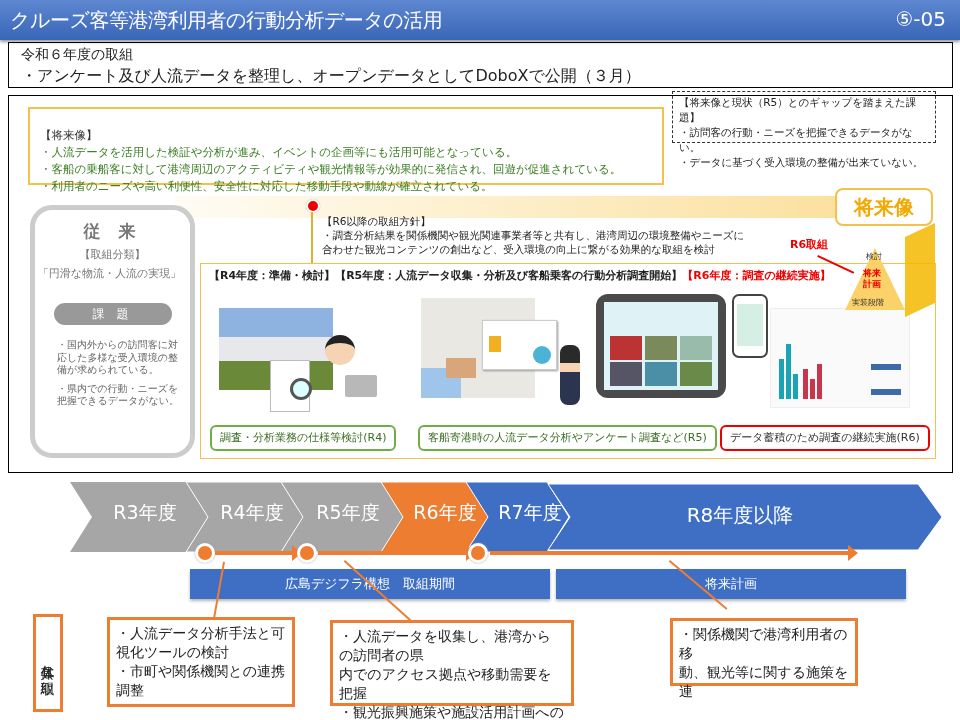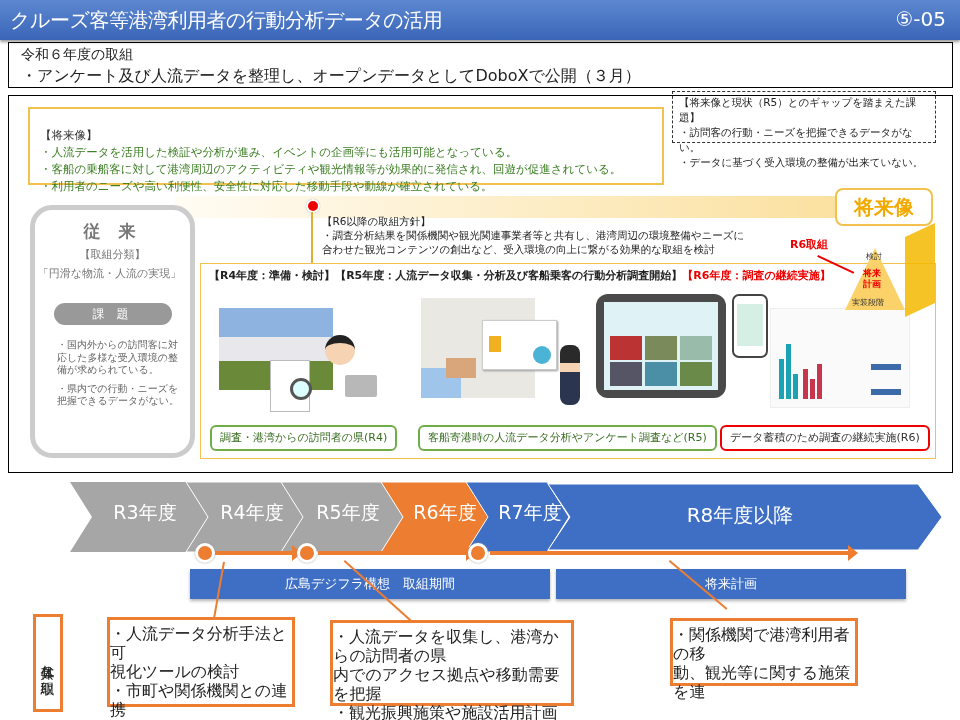--- a/index.html
+++ b/index.html
@@ -32,21 +32,21 @@
 .old .b2{margin-top:6px}
 .inner{left:200px;top:263px;width:736px;height:196px;border:1px solid #f2c14e}
 .inner .hdr{left:8px;top:4px;font-size:11px;font-weight:bold;white-space:nowrap}
 .inner .hdr .red{color:#e00}
 .bub{height:26px;border:2px solid #70ad47;border-radius:6px;font-size:11px;color:#3a6d22;line-height:22px;padding:0 8px;background:#fff}
 .bub.red{border-color:#e00;color:#333}
 .chev{height:60px;color:#fff;font-size:19px;text-align:center;line-height:60px}
 .hline{height:4px;background:#ed7d31}
 .circ{width:20px;height:20px;border-radius:50%;background:#ed7d31;border:3px solid #fff;box-shadow:0 0 2px #999}
 .period{height:30px;background:#3e6fc5;color:#fff;font-size:13px;text-align:center;line-height:30px;box-shadow:0 2px 3px rgba(0,0,0,.3)}
-.obox{border:3px solid #ed7d31;font-size:16px;line-height:19px;padding:4px 0;background:#fff;color:#222}
+.obox{border:3px solid #ed7d31;font-size:14px;line-height:19px;padding:4px 6px;background:#fff;color:#222}
 .conn{background:#ed7d31;height:1.5px;transform-origin:0 0}
 </style>
 </head>
 <body>
 
 <div class="abs titlebar">
   <div class="abs t">クルーズ客等港湾利用者の行動分析データの活用</div>
   <div class="abs n">⑤-05</div>
 </div>
 
@@ -129,21 +129,21 @@
   <div class="abs" style="left:8px;top:50px;width:5px;height:40px;background:#1aa3b5"></div>
   <div class="abs" style="left:15px;top:35px;width:5px;height:55px;background:#1aa3b5"></div>
   <div class="abs" style="left:22px;top:65px;width:5px;height:25px;background:#1aa3b5"></div>
   <div class="abs" style="left:32px;top:60px;width:5px;height:30px;background:#c8364e"></div>
   <div class="abs" style="left:39px;top:70px;width:5px;height:20px;background:#c8364e"></div>
   <div class="abs" style="left:46px;top:55px;width:5px;height:35px;background:#c8364e"></div>
   <div class="abs" style="left:100px;top:55px;width:30px;height:6px;background:#3d6aa8"></div>
   <div class="abs" style="left:100px;top:80px;width:30px;height:6px;background:#3d6aa8"></div>
 </div>
 
-<div class="abs bub" style="left:210px;top:425px;">調査・港湾からの訪問者の県(R4)</div>
+<div class="abs bub" style="left:210px;top:425px;">調査・分析業務の仕様等検討(R4)</div>
 <div class="abs bub" style="left:418px;top:425px;">客船寄港時の人流データ分析やアンケート調査など(R5)</div>
 <div class="abs bub red" style="left:720px;top:425px;">データ蓄積のため調査の継続実施(R6)</div>
 
 <div class="abs" style="left:790px;top:237px;font-size:11px;font-weight:bold;color:#e00">R6取組</div>
 <div class="abs" style="left:818px;top:255px;width:40px;height:2px;background:#e00;transform:rotate(25deg);transform-origin:0 0"></div>
 <div class="abs" style="left:845px;top:248px;width:0;height:0;border-left:30px solid transparent;border-right:30px solid transparent;border-bottom:62px solid #fbd26a"></div>
 <div class="abs" style="left:866px;top:251px;font-size:8px;color:#333">検討</div>
 <div class="abs" style="left:860px;top:268px;width:24px;font-size:9px;color:#e00;font-weight:bold;text-align:center;line-height:11px">将来計画</div>
 <div class="abs" style="left:852px;top:297px;font-size:8px;color:#333">実装段階</div>
 <div class="abs" style="left:905px;top:230px;width:30px;height:80px;background:#f5b800;transform:skewY(-25deg);opacity:.85"></div>

